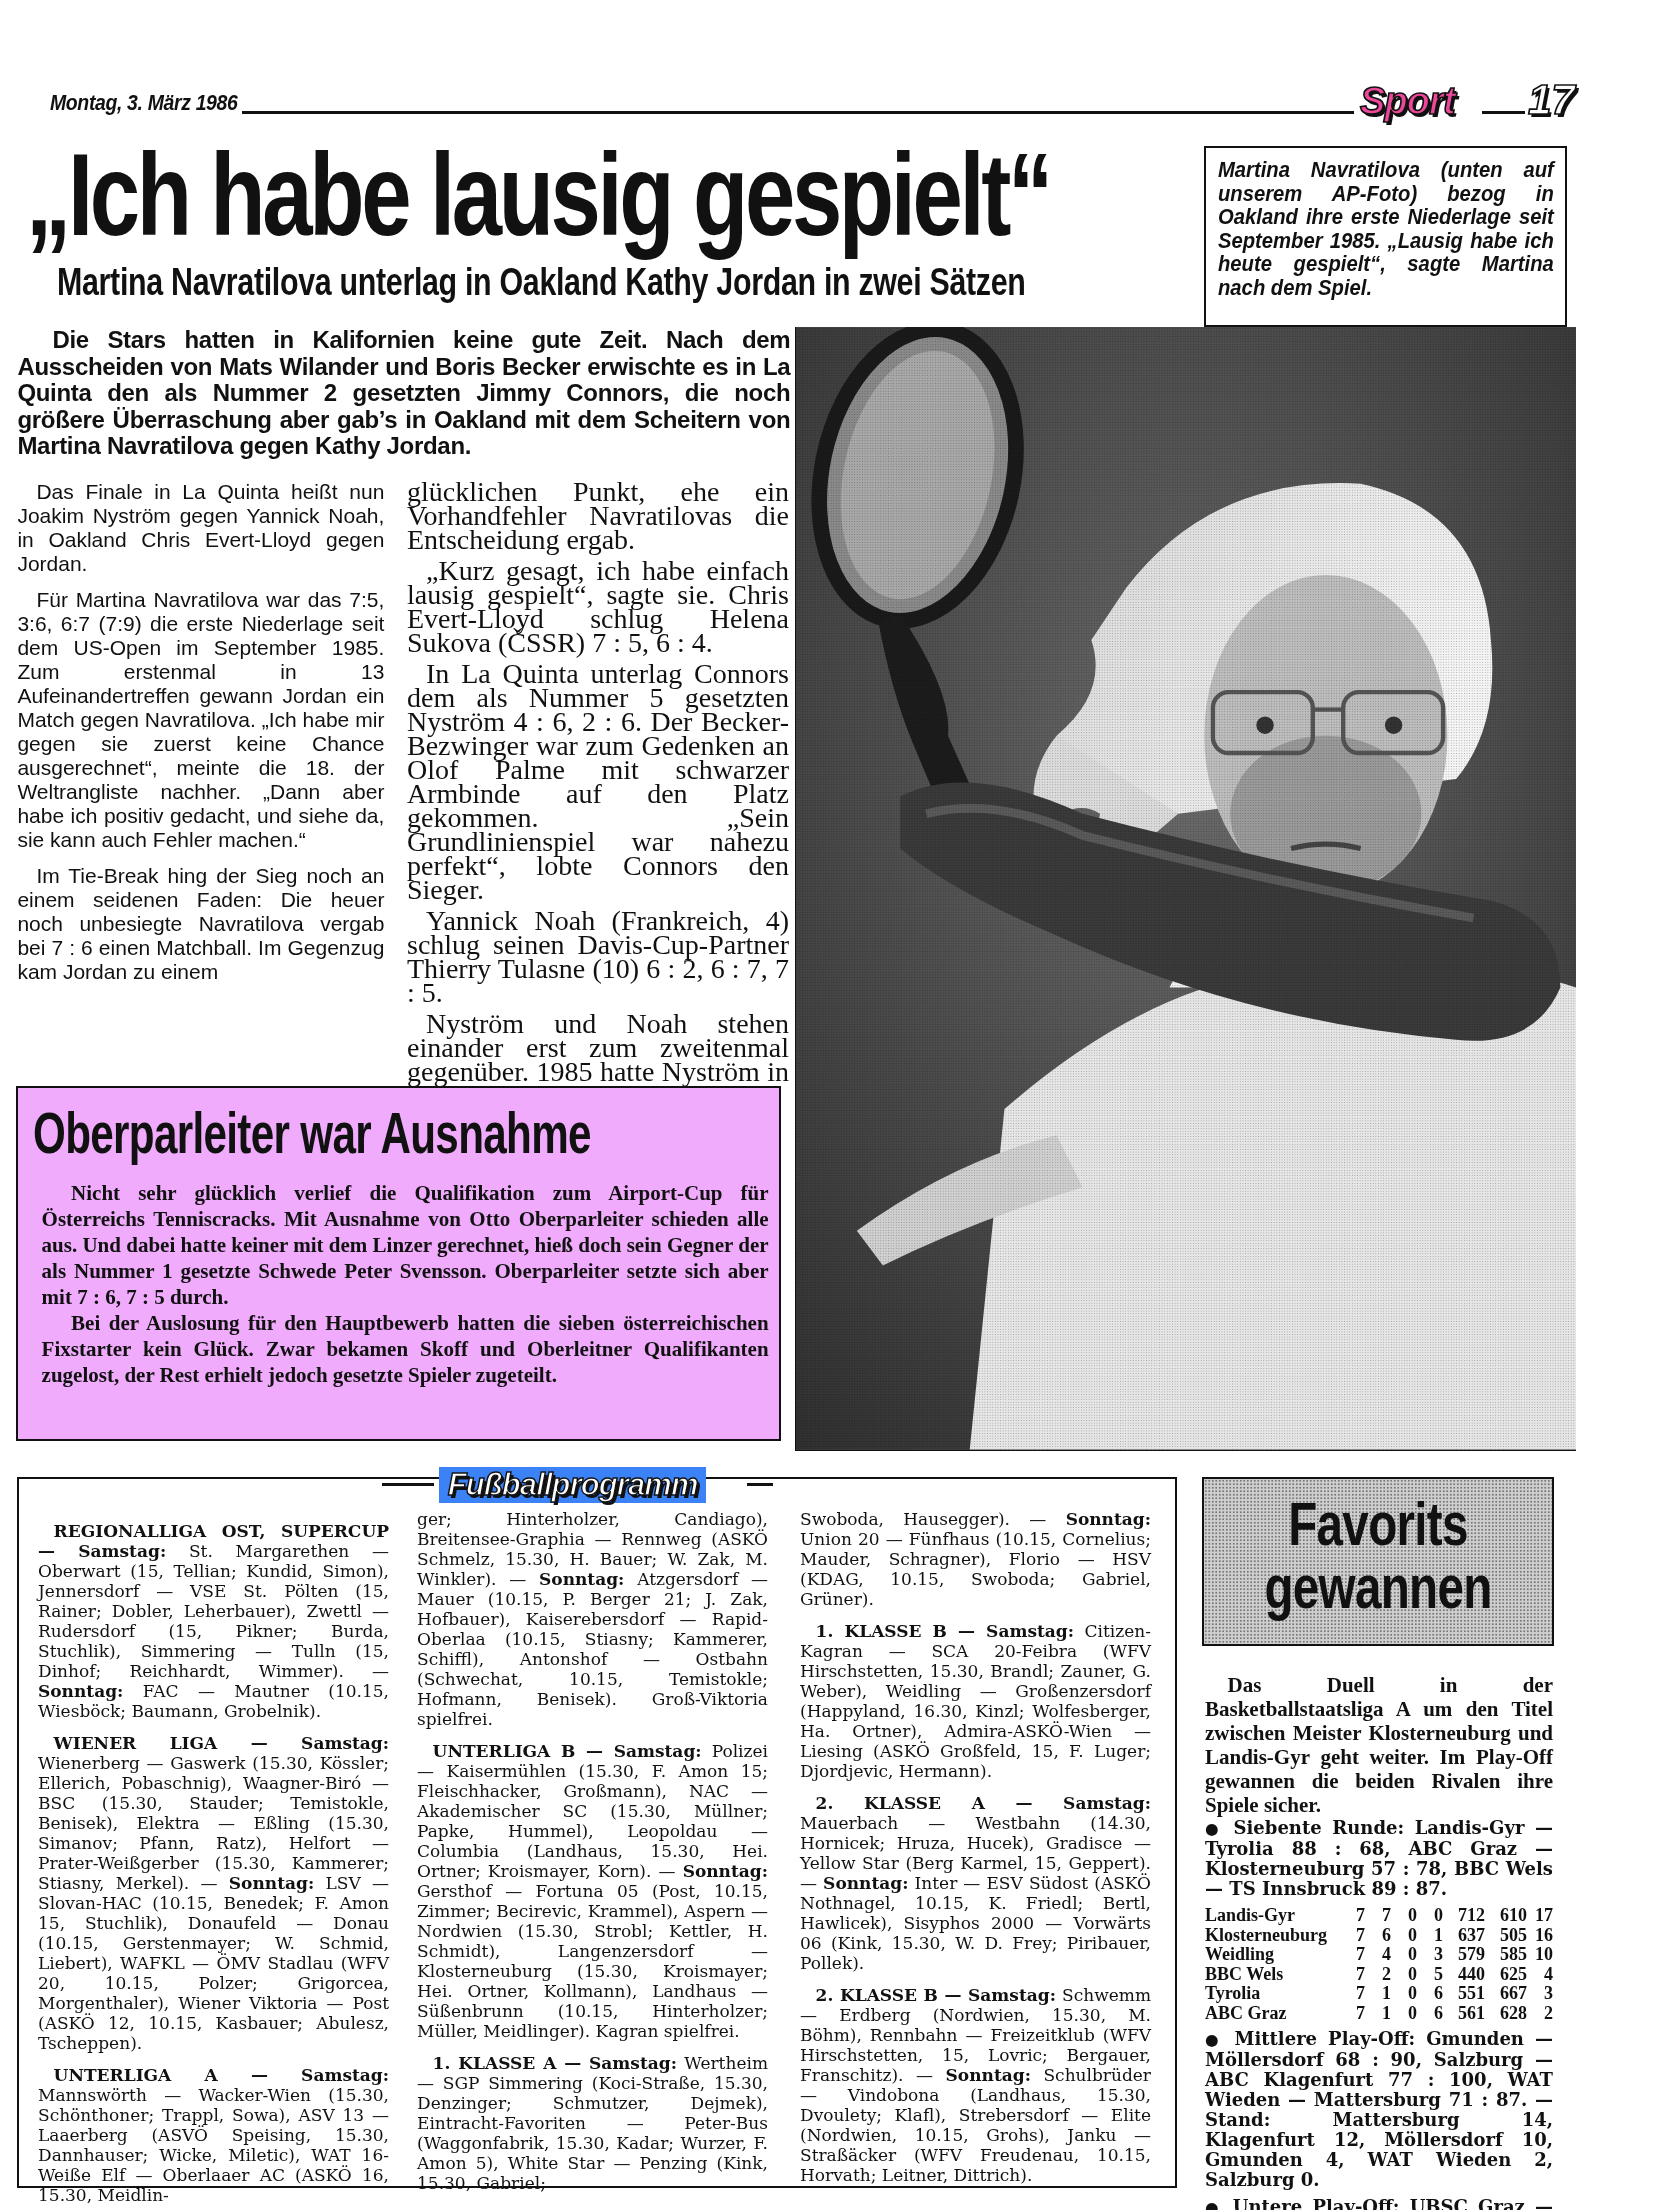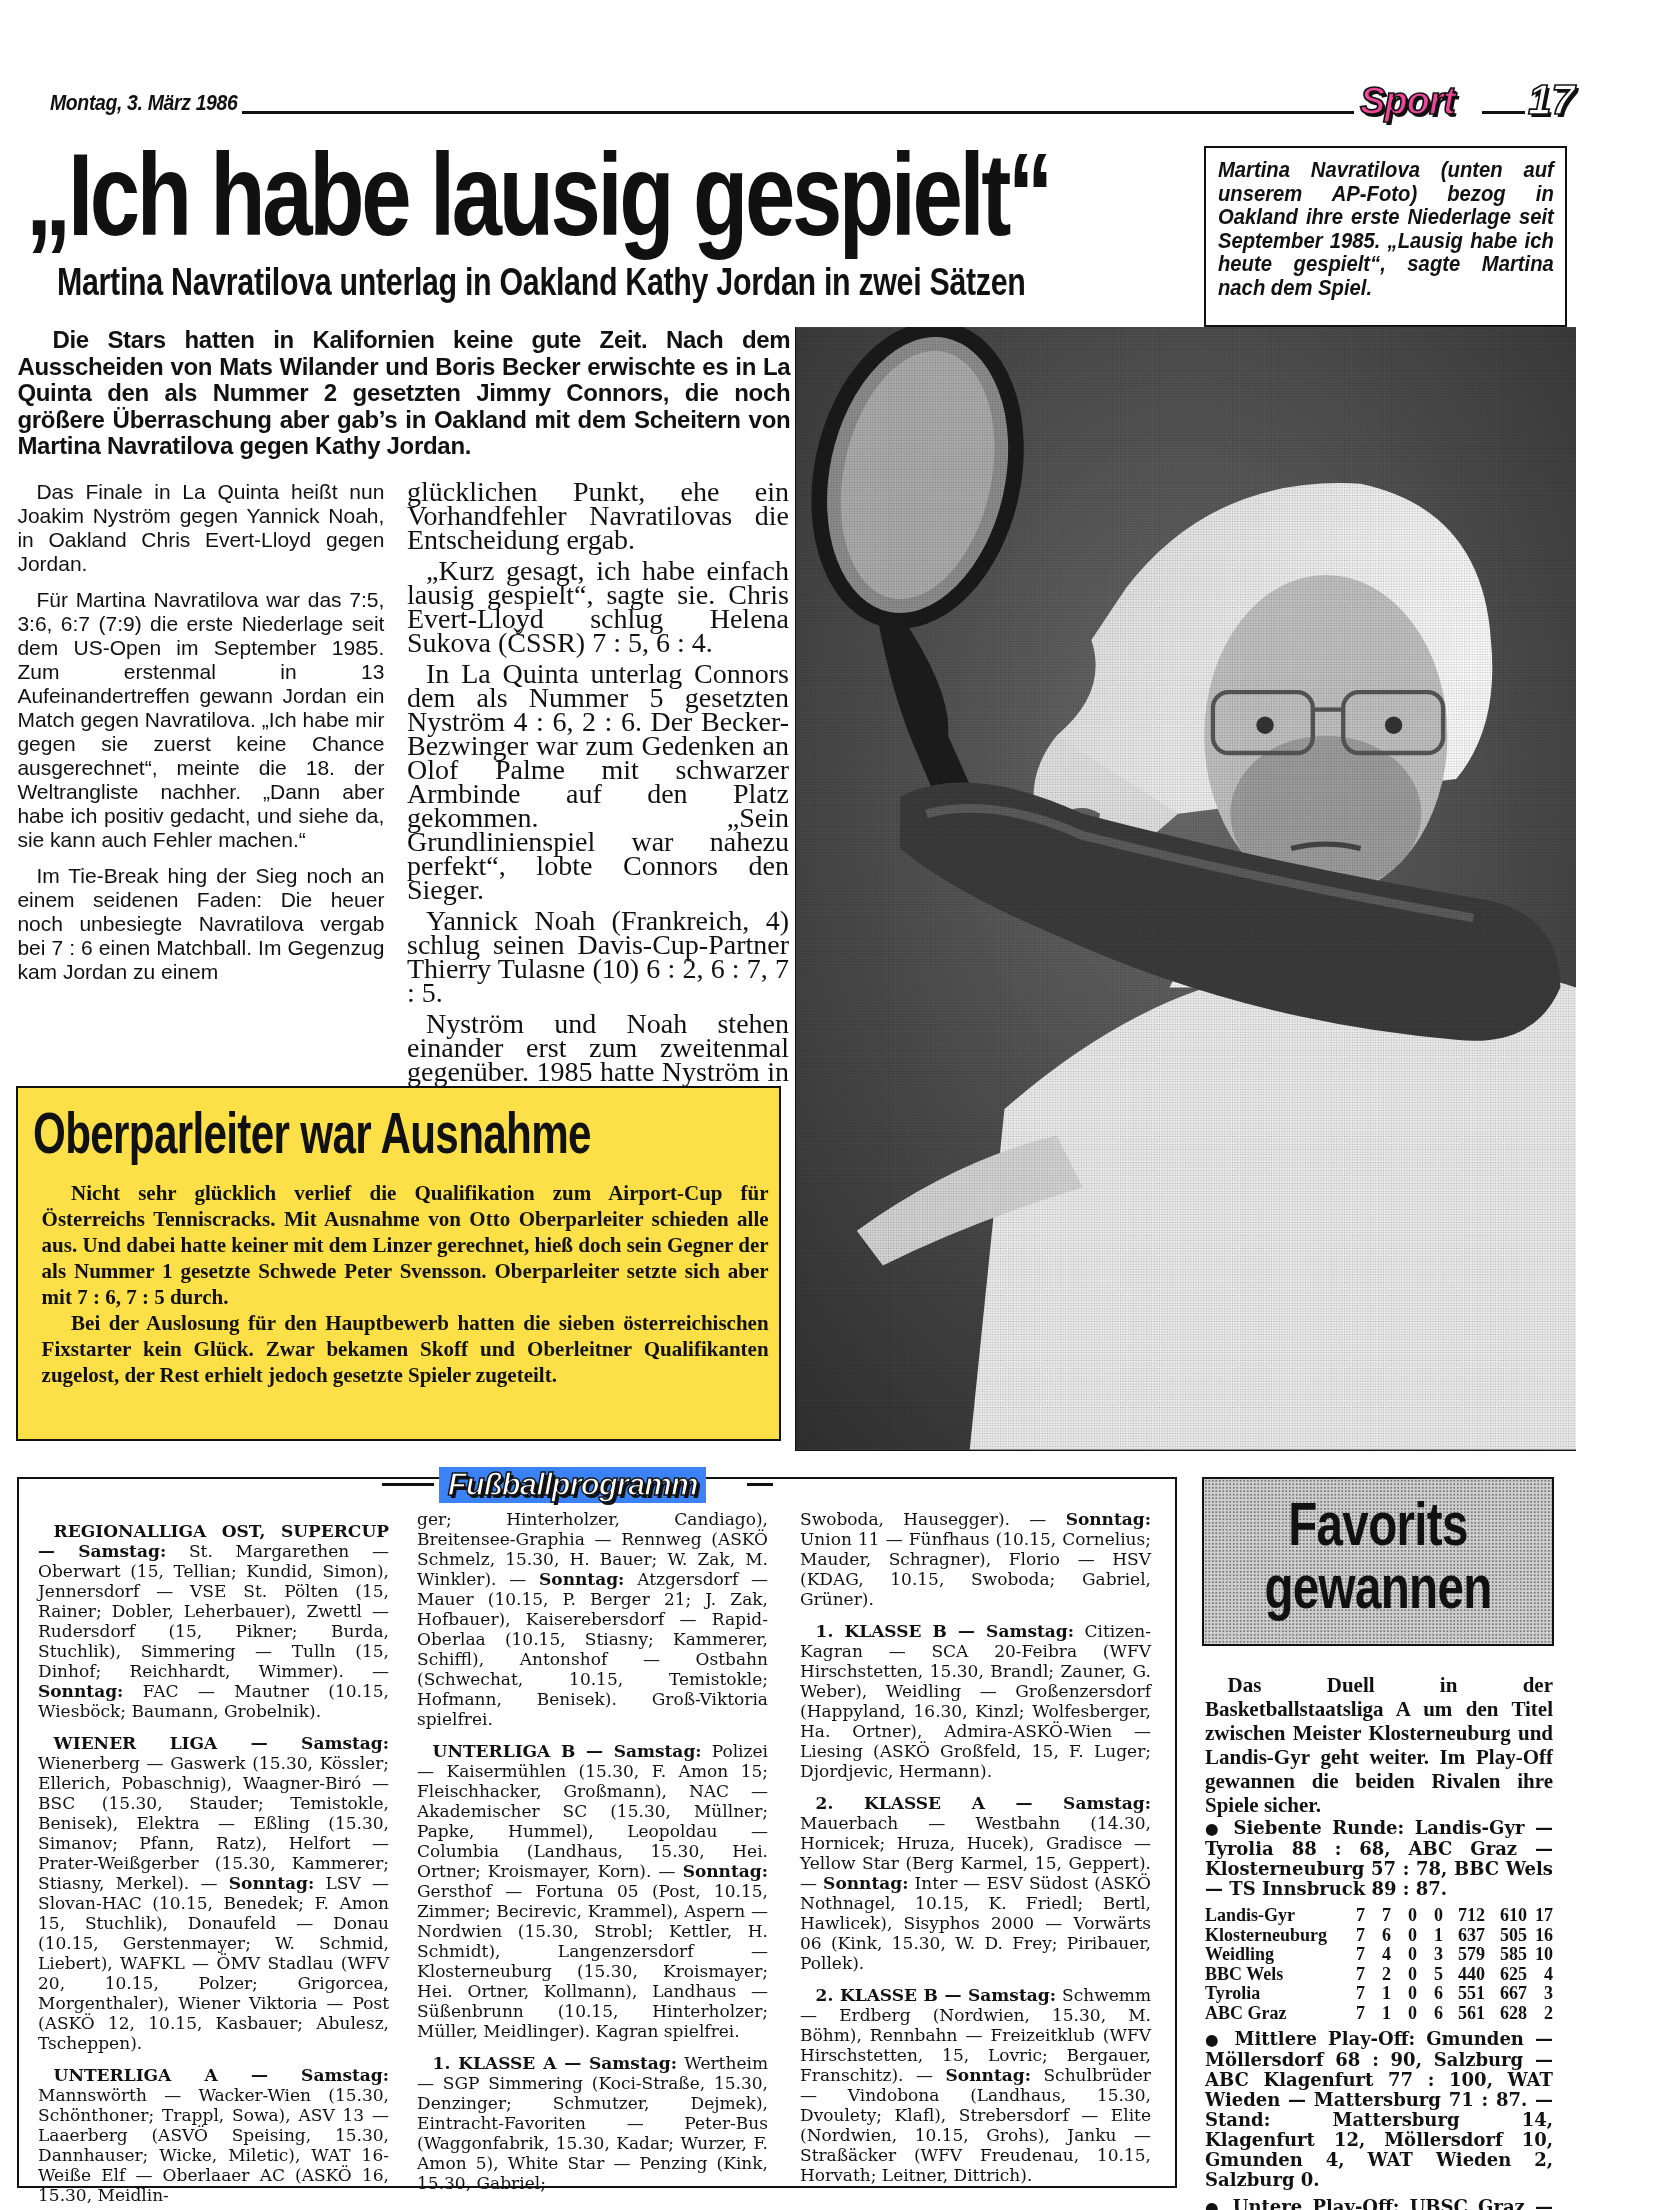--- a/index.html
+++ b/index.html
@@ -29,21 +29,21 @@
   .col p { margin: 0 0 12px 0; text-indent: 19px; }
   .col p.tight { margin-bottom: 7px; }
   .col1 { left: 17.4px; top: 480px; width: 367px; font-family: Liberation Sans, sans-serif; font-size: 21px; }
   .col2 { left: 407px; top: 480px; width: 382px; font-family: "Liberation Serif", serif; font-size: 28px; }
 
   
   .photo { left: 795px; top: 327px; width: 780px; height: 1123px; overflow: hidden; border-left: 1.7px solid #111; border-bottom: 1.7px solid #111; background: #4a4a4a; }
   .photo svg { display: block; }
 
   
-  .box2 { left: 15.6px; top: 1086px; width: 765px; height: 355px; border: 2.6px solid #111; box-sizing: border-box; background: #fde047; }
+  .box2 { left: 15.6px; top: 1086px; width: 765px; height: 355px; border: 2.6px solid #111; box-sizing: border-box; background: #f0abfc; }
   .box2-title { position: absolute; left: 15.6px; top: 12px; font: bold 57px "Liberation Sans", sans-serif; transform: scaleX(0.74); transform-origin: left top; white-space: nowrap; letter-spacing: -0.9px; }
   .box2-body { position: absolute; left: 24px; top: 92px; width: 727px; font: bold 21px "Liberation Serif", serif; line-height: 26px; text-align: justify; }
   .box2-body p { margin: 0; text-indent: 29.5px; }
 
   
   .fp-title { left: 439px; top: 1467px; font: italic bold 31px "Liberation Sans", sans-serif; color: #fff; -webkit-text-stroke: 1.4px #111; text-shadow: 2.6px 2.6px 0 #111; letter-spacing: -0.9px; }
   .fp-rule-l { left: 382px; top: 1483px; width: 52px; height: 2.6px; background: #111; }
   .fp-rule-r { left: 747px; top: 1483px; width: 26px; height: 2.6px; background: #111; }
   .fp-box { left: 17.4px; top: 1477px; width: 1160px; height: 711px; border: 2.6px solid #111; border-top-width: 2.6px; box-sizing: border-box; }
   .fp-col { top: 1514px; width: 351px; font: 17px "DejaVu Serif", serif; line-height: 20px; text-align: justify; }
@@ -171,21 +171,21 @@
   <p><b>UNTERLIGA A — Samstag:</b><span> Mannswörth — Wacker-Wien (15.30, Schönthoner; Trappl, Sowa), ASV 13 — Laaerberg (ASVÖ Speising, 15.30, Dannhauser; Wicke, Miletic), WAT 16-Weiße Elf — Oberlaaer AC (ASKÖ 16, 15.30, Meidlin-</span></p>
 </div>
 
 <div class="abs fp-col fp2">
   <p class="cont"><span>ger; Hinterholzer, Candiago), Breitensee-Graphia — Rennweg (ASKÖ Schmelz, 15.30, H. Bauer; W. Zak, M. Winkler). — </span><b>Sonntag:</b><span> Atzgersdorf — Mauer (10.15, P. Berger 21; J. Zak, Hofbauer), Kaiserebersdorf — Rapid-Oberlaa (10.15, Stiasny; Kammerer, Schiffl), Antonshof — Ostbahn (Schwechat, 10.15, Temistokle; Hofmann, Benisek). Groß-Viktoria spielfrei.</span></p>
   <p><b>UNTERLIGA B — Samstag:</b><span> Polizei — Kaisermühlen (15.30, F. Amon 15; Fleischhacker, Großmann), NAC — Akademischer SC (15.30, Müllner; Papke, Hummel), Leopoldau — Columbia (Landhaus, 15.30, Hei. Ortner; Kroismayer, Korn). — </span><b>Sonntag:</b><span> Gersthof — Fortuna 05 (Post, 10.15, Zimmer; Becirevic, Krammel), Aspern — Nordwien (15.30, Strobl; Kettler, H. Schmidt), Langenzersdorf — Klosterneuburg (15.30, Kroismayer; Hei. Ortner, Kollmann), Landhaus — Süßenbrunn (10.15, Hinterholzer; Müller, Meidlinger). Kagran spielfrei.</span></p>
   <p><b>1. KLASSE A — Samstag:</b><span> Wertheim — SGP Simmering (Koci-Straße, 15.30, Denzinger; Schmutzer, Dejmek), Eintracht-Favoriten — Peter-Bus (Waggonfabrik, 15.30, Kadar; Wurzer, F. Amon 5), White Star — Penzing (Kink, 15.30, Gabriel;</span></p>
 </div>
 
 <div class="abs fp-col fp3">
-  <p class="cont"><span>Swoboda, Hausegger). — </span><b>Sonntag:</b><span> Union 11 — Fünfhaus (10.15, Cornelius; Mauder, Schragner), Florio — HSV (KDAG, 10.15, Swoboda; Gabriel, Grüner).</span></p>
+  <p class="cont"><span>Swoboda, Hausegger). — </span><b>Sonntag:</b><span> Union 20 — Fünfhaus (10.15, Cornelius; Mauder, Schragner), Florio — HSV (KDAG, 10.15, Swoboda; Gabriel, Grüner).</span></p>
   <p><b>1. KLASSE B — Samstag:</b><span> Citizen-Kagran — SCA 20-Feibra (WFV Hirschstetten, 15.30, Brandl; Zauner, G. Weber), Weidling — Großenzersdorf (Happyland, 16.30, Kinzl; Wolfesberger, Ha. Ortner), Admira-ASKÖ-Wien — Liesing (ASKÖ Großfeld, 15, F. Luger; Djordjevic, Hermann).</span></p>
   <p><b>2. KLASSE A — Samstag:</b><span> Mauerbach — Westbahn (14.30, Hornicek; Hruza, Hucek), Gradisce — Yellow Star (Berg Karmel, 15, Geppert). — </span><b>Sonntag:</b><span> Inter — ESV Südost (ASKÖ Nothnagel, 10.15, K. Friedl; Bertl, Hawlicek), Sisyphos 2000 — Vorwärts 06 (Kink, 15.30, W. D. Frey; Piribauer, Pollek).</span></p>
   <p><b>2. KLASSE B — Samstag:</b><span> Schwemm — Erdberg (Nordwien, 15.30, M. Böhm), Rennbahn — Freizeitklub (WFV Hirschstetten, 15, Lovric; Bergauer, Franschitz). — </span><b>Sonntag:</b><span> Schulbrüder — Vindobona (Landhaus, 15.30, Dvoulety; Klafl), Strebersdorf — Elite (Nordwien, 10.15, Grohs), Janku — Straßäcker (WFV Freudenau, 10.15, Horvath; Leitner, Dittrich).</span></p>
 </div>
 
 <div class="abs fav-box">
   <div class="fav-title">
     <div>Favorits</div>
     <div>gewannen</div>
   </div>

